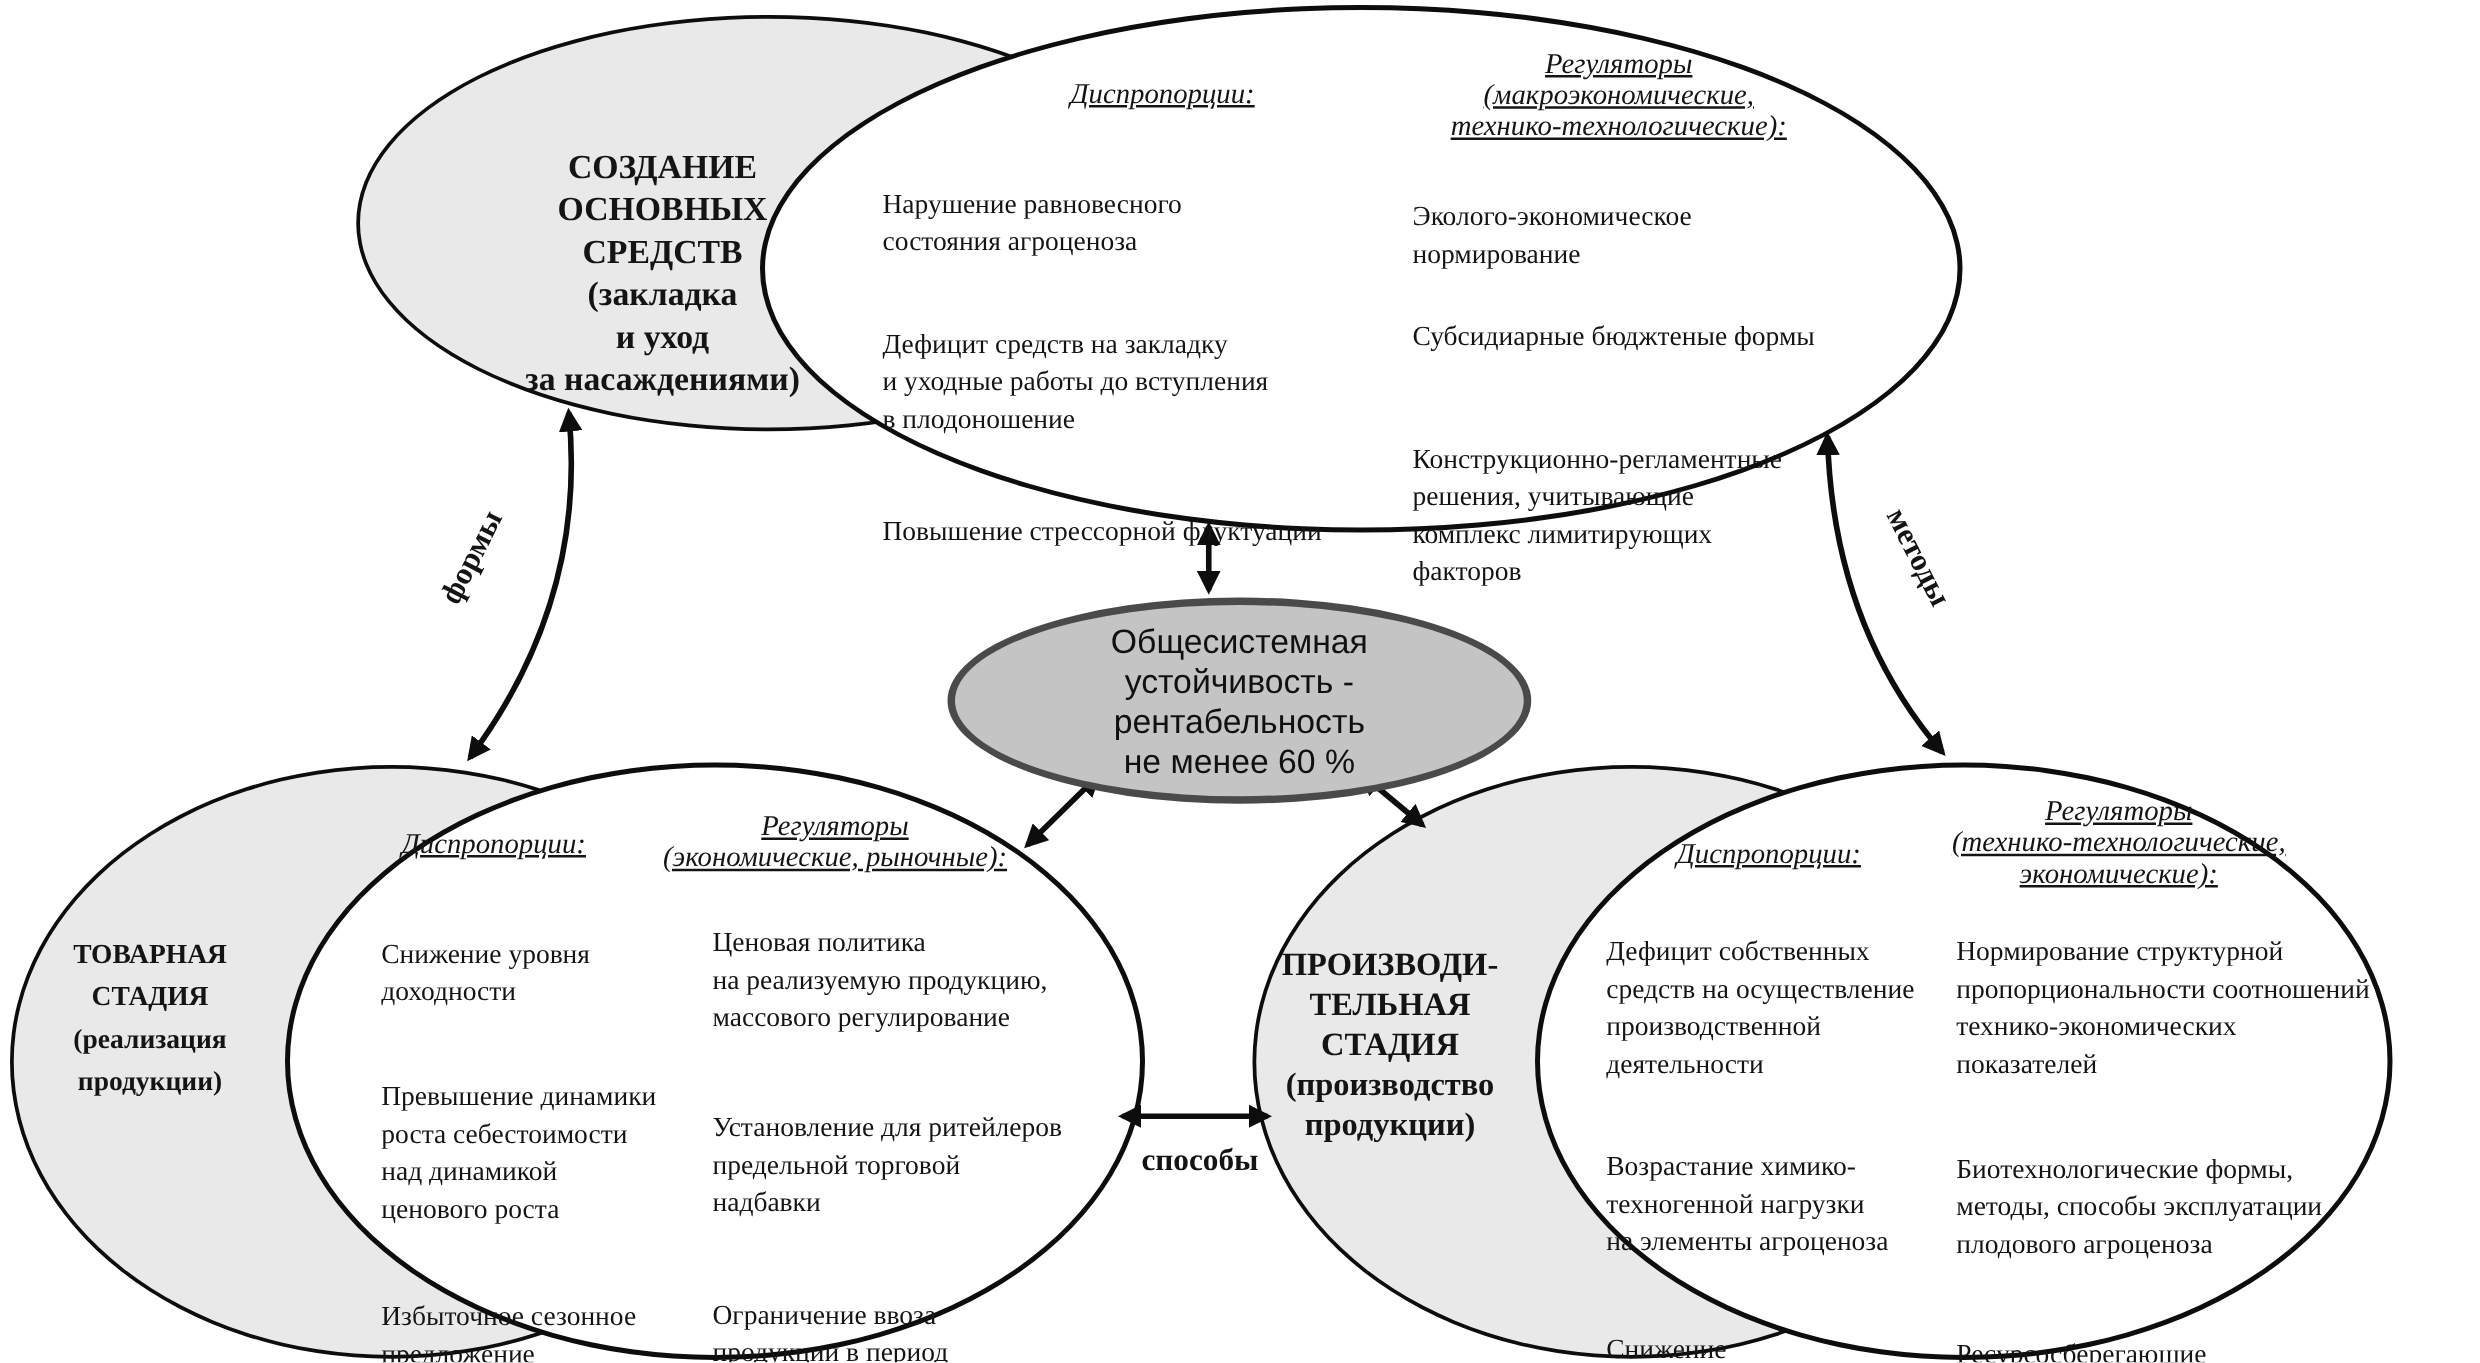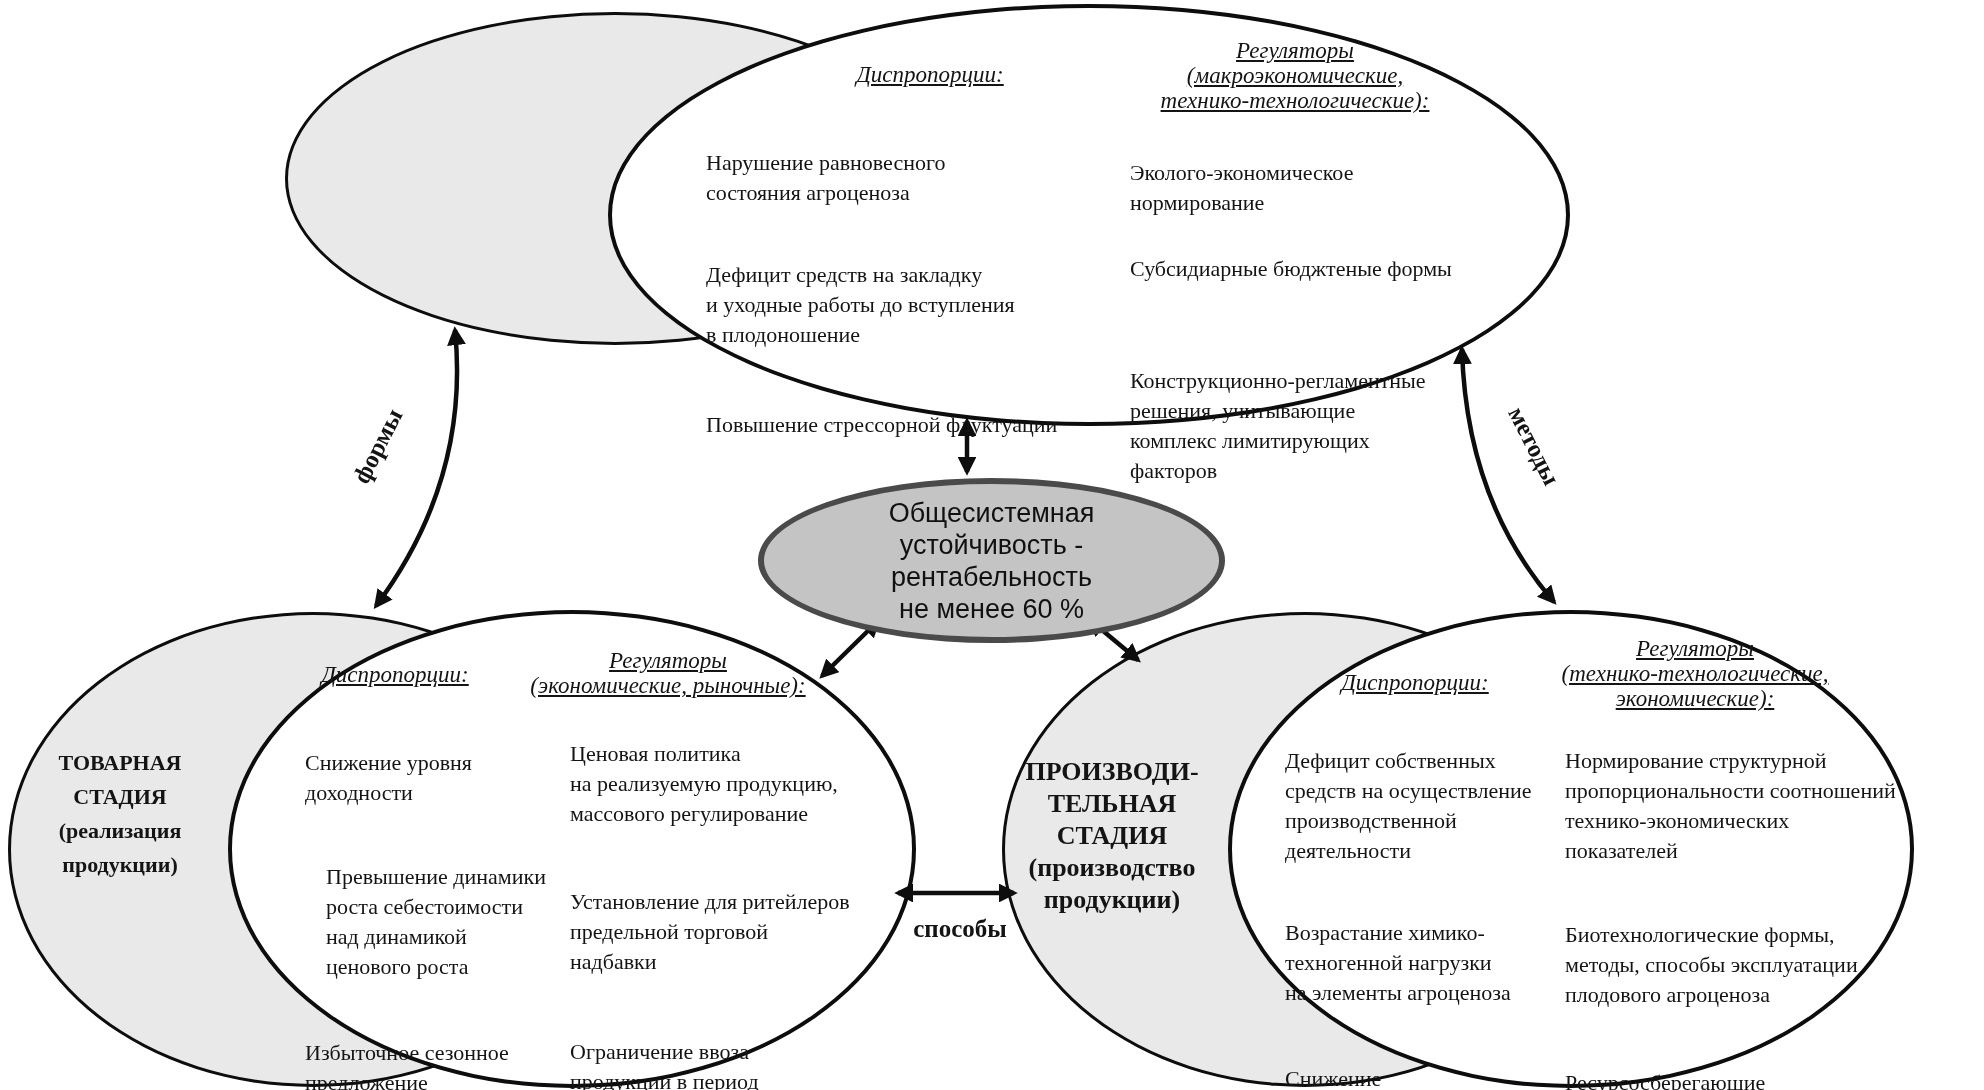--- a/index.html
+++ b/index.html
@@ -64,54 +64,60 @@
     <div class="center-text">Общесистемная
 устойчивость -
 рентабельность
 не менее 60 %</div>
   </div>
 
   <div class="edge-label" style="left:338px; top:432px; transform:rotate(-63deg);">формы</div>
   <div class="edge-label" style="left:1492px; top:432px; transform:rotate(63deg);">методы</div>
   <div class="edge-label" style="left:880px; top:915px; width:160px; text-align:center; white-space:pre-line;">способы</div>
 
+  <div class="txt title" style="left:330px; top:116px; width:400px; font-size:27px; line-height:34px;">СОЗДАНИЕ
+ОСНОВНЫХ
+СРЕДСТВ
+(закладка
+и уход
+за насаждениями)</div>
 
   <div class="txt heading" style="left:780px; top:62px; width:300px;">Диспропорции:</div>
   <div class="txt list" style="left:706px; top:112px; width:460px;">
     <div class="item" style="margin-bottom:16px;">Нарушение равновесного
 состояния агроценоза</div>
     <div class="item" style="margin-bottom:24px;">Дефицит средств на закладку
 и уходные работы до вступления
 в плодоношение</div>
     <div class="item">Повышение стрессорной флуктуации</div>
   </div>
 
   <div class="txt heading" style="left:1105px; top:38px; width:380px;">Регуляторы
 (макроэкономические,
 технико-технологические):</div>
   <div class="txt list" style="left:1130px; top:122px; width:420px;">
     <div class="item" style="">Эколого-экономическое
 нормирование</div>
-    <div class="item" style="margin-bottom:46px;">Субсидиарные бюджтеные формы</div>
+    <div class="item" style="margin-bottom:32px;">Субсидиарные бюджтеные формы</div>
     <div class="item">Конструкционно-регламентные
 решения, учитывающие
 комплекс лимитирующих
 факторов</div>
   </div>
 
   <div class="txt title" style="left:15px; top:746px; width:210px; font-size:22px; line-height:34px;">ТОВАРНАЯ
 СТАДИЯ
 (реализация
 продукции)</div>
 
   <div class="txt heading" style="left:295px; top:662px; width:200px;">Диспропорции:</div>
   <div class="txt list" style="left:305px; top:712px; width:260px;">
     <div class="item" style="margin-bottom:18px;">Снижение уровня
 доходности</div>
-    <div class="item" style="margin-bottom:20px;margin-left:21px;">Превышение динамики
+    <div class="item" style="margin-bottom:20px;">Превышение динамики
 роста себестоимости
 над динамикой
 ценового роста</div>
     <div class="item">Избыточное сезонное
 предложение</div>
   </div>
 
   <div class="txt heading" style="left:518px; top:648px; width:300px;">Регуляторы
 (экономические, рыночные):</div>
   <div class="txt list" style="left:570px; top:703px; width:330px;">

